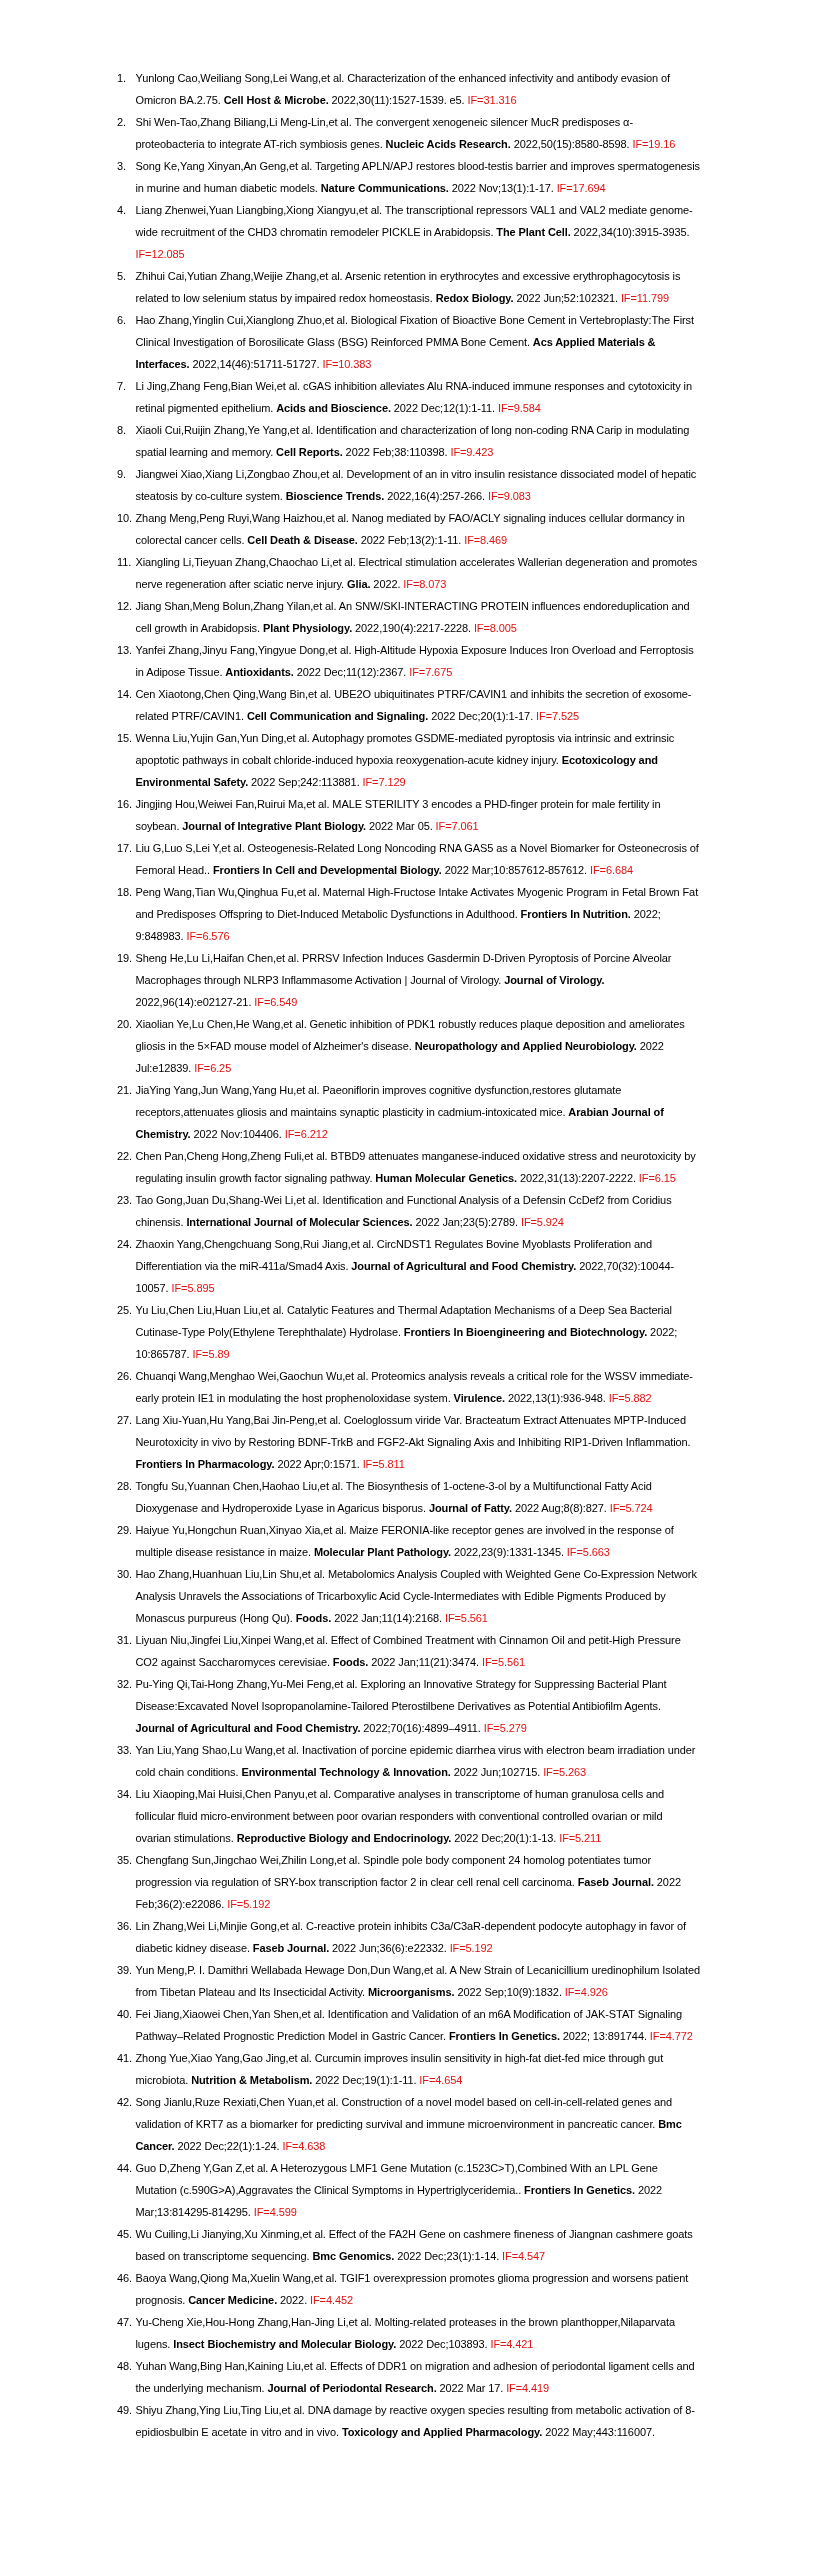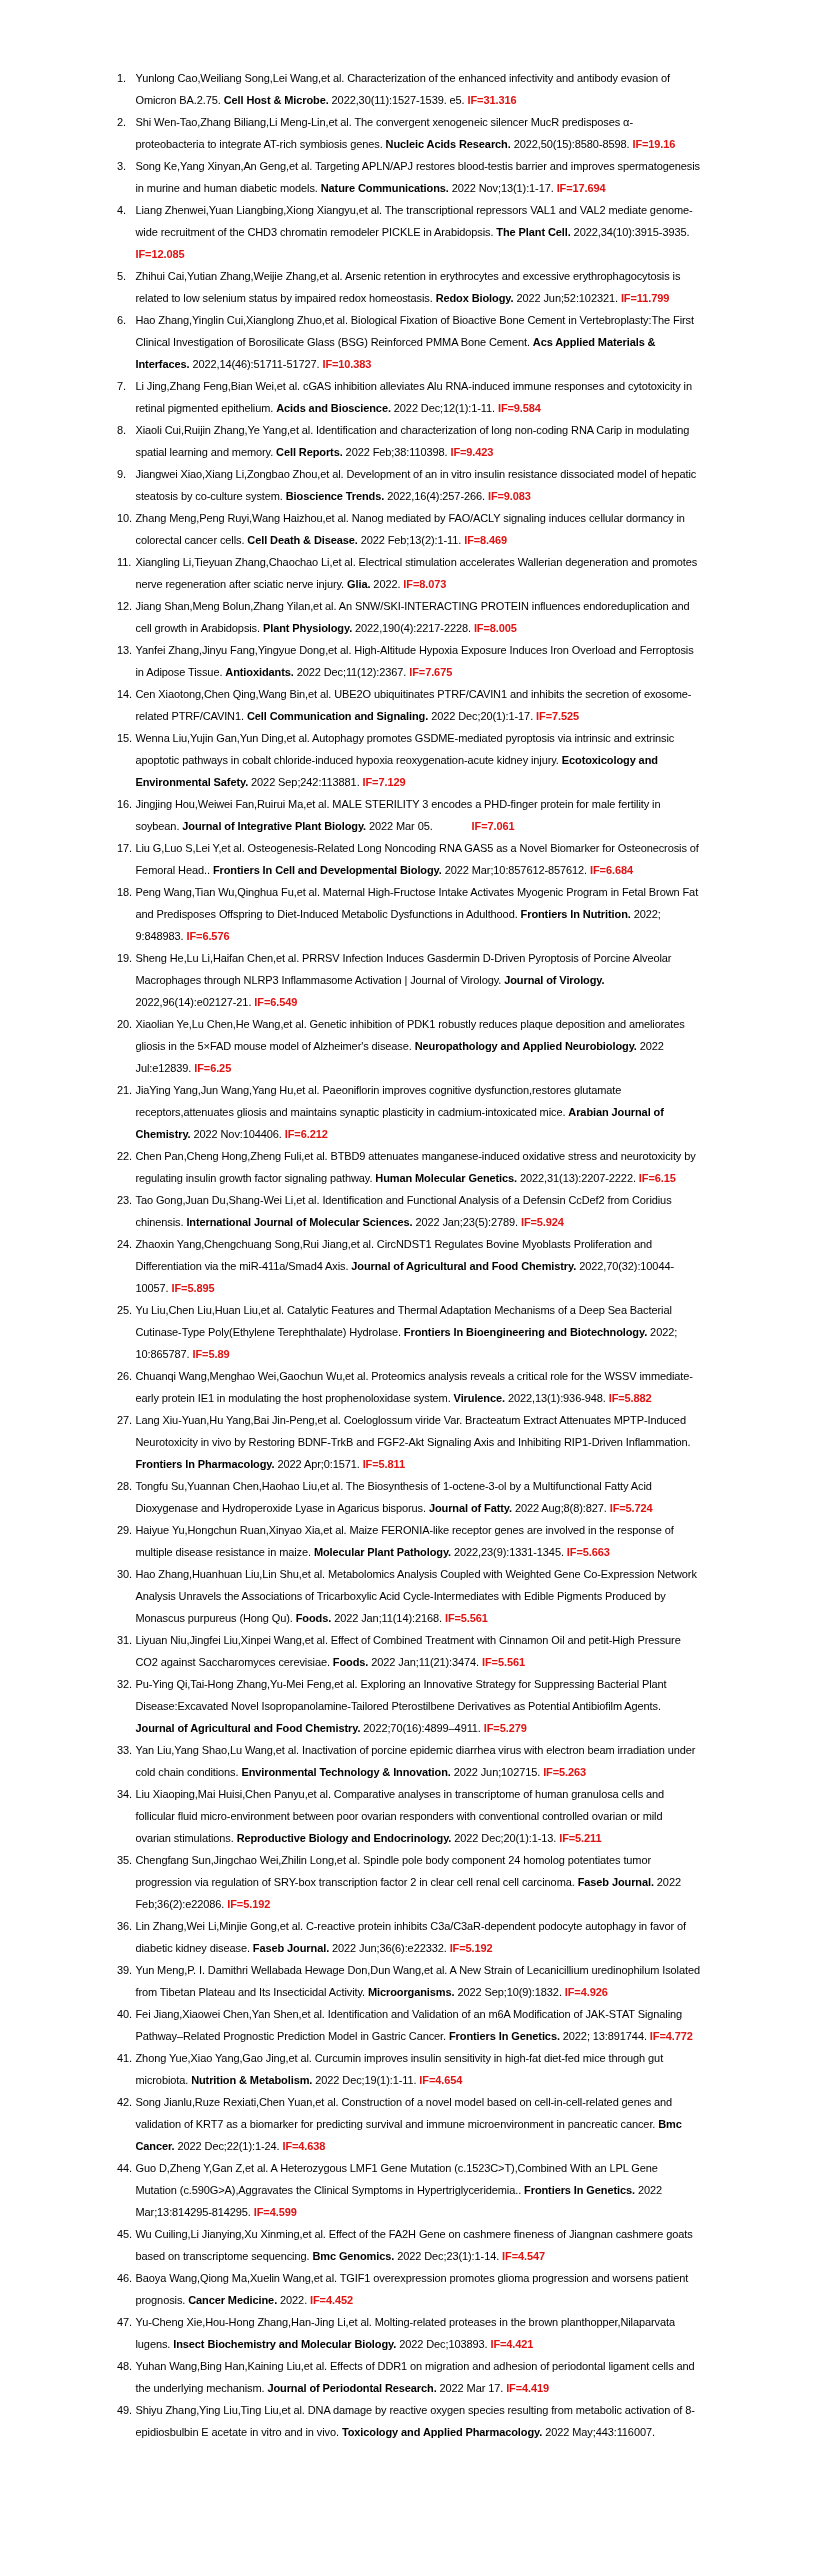--- a/index.html
+++ b/index.html
@@ -41,21 +41,21 @@
     position: absolute;
     left: 0;
     top: 0;
     white-space: nowrap;
   }
   .ref-journal {
     font-weight: bold;
     color: #000000;
   }
   .ref-if {
-    font-weight: bold;
+    font-weight: normal;
     color: #e11212;
   }
 </style>
 </head>
 <body>
 
 <div class="page">
   <ol class="ref-list">
   <li class="ref-item">
     <span class="ref-num">1.</span><span class="ref-text">Yunlong Cao,Weiliang Song,Lei Wang,et al. Characterization of the enhanced infectivity and antibody evasion of Omicron BA.2.75. </span><span class="ref-journal">Cell Host &amp; Microbe. </span><span class="ref-cite">2022,30(11):1527-1539. e5. </span><span class="ref-if" style="color: rgb(225, 18, 18);">IF=31.316</span>
@@ -111,21 +111,21 @@
 
   <li class="ref-item">
     <span class="ref-num">14.</span><span class="ref-text">Cen Xiaotong,Chen Qing,Wang Bin,et al. UBE2O ubiquitinates PTRF/CAVIN1 and inhibits the secretion of exosome-related PTRF/CAVIN1. </span><span class="ref-journal">Cell Communication and Signaling. </span><span class="ref-cite">2022 Dec;20(1):1-17. </span><span class="ref-if" style="color: rgb(225, 18, 18);">IF=7.525</span>
   </li>
 
   <li class="ref-item">
     <span class="ref-num">15.</span><span class="ref-text">Wenna Liu,Yujin Gan,Yun Ding,et al. Autophagy promotes GSDME-mediated pyroptosis via intrinsic and extrinsic apoptotic pathways in cobalt chloride-induced hypoxia reoxygenation-acute kidney injury. </span><span class="ref-journal">Ecotoxicology and Environmental Safety. </span><span class="ref-cite">2022 Sep;242:113881. </span><span class="ref-if" style="color: rgb(225, 18, 18);">IF=7.129</span>
   </li>
 
   <li class="ref-item">
-    <span class="ref-num">16.</span><span class="ref-text">Jingjing Hou,Weiwei Fan,Ruirui Ma,et al. MALE STERILITY 3 encodes a PHD-finger protein for male fertility in soybean. </span><span class="ref-journal">Journal of Integrative Plant Biology. </span><span class="ref-cite">2022 Mar 05. </span><span class="ref-if" style="color: rgb(225, 18, 18); margin-left: 36px;">IF=7.061</span>
+    <span class="ref-num">16.</span><span class="ref-text">Jingjing Hou,Weiwei Fan,Ruirui Ma,et al. MALE STERILITY 3 encodes a PHD-finger protein for male fertility in soybean. </span><span class="ref-journal">Journal of Integrative Plant Biology. </span><span class="ref-cite">2022 Mar 05. </span><span class="ref-if" style="color: rgb(225, 18, 18);">IF=7.061</span>
   </li>
 
   <li class="ref-item">
     <span class="ref-num">17.</span><span class="ref-text">Liu G,Luo S,Lei Y,et al. Osteogenesis-Related Long Noncoding RNA GAS5 as a Novel Biomarker for Osteonecrosis of Femoral Head.. </span><span class="ref-journal">Frontiers In Cell and Developmental Biology. </span><span class="ref-cite">2022 Mar;10:857612-857612. </span><span class="ref-if" style="color: rgb(225, 18, 18);">IF=6.684</span>
   </li>
 
   <li class="ref-item">
     <span class="ref-num">18.</span><span class="ref-text">Peng Wang,Tian Wu,Qinghua Fu,et al. Maternal High-Fructose Intake Activates Myogenic Program in Fetal Brown Fat and Predisposes Offspring to Diet-Induced Metabolic Dysfunctions in Adulthood. </span><span class="ref-journal">Frontiers In Nutrition. </span><span class="ref-cite">2022; 9:848983. </span><span class="ref-if" style="color: rgb(225, 18, 18);">IF=6.576</span>
   </li>
 

